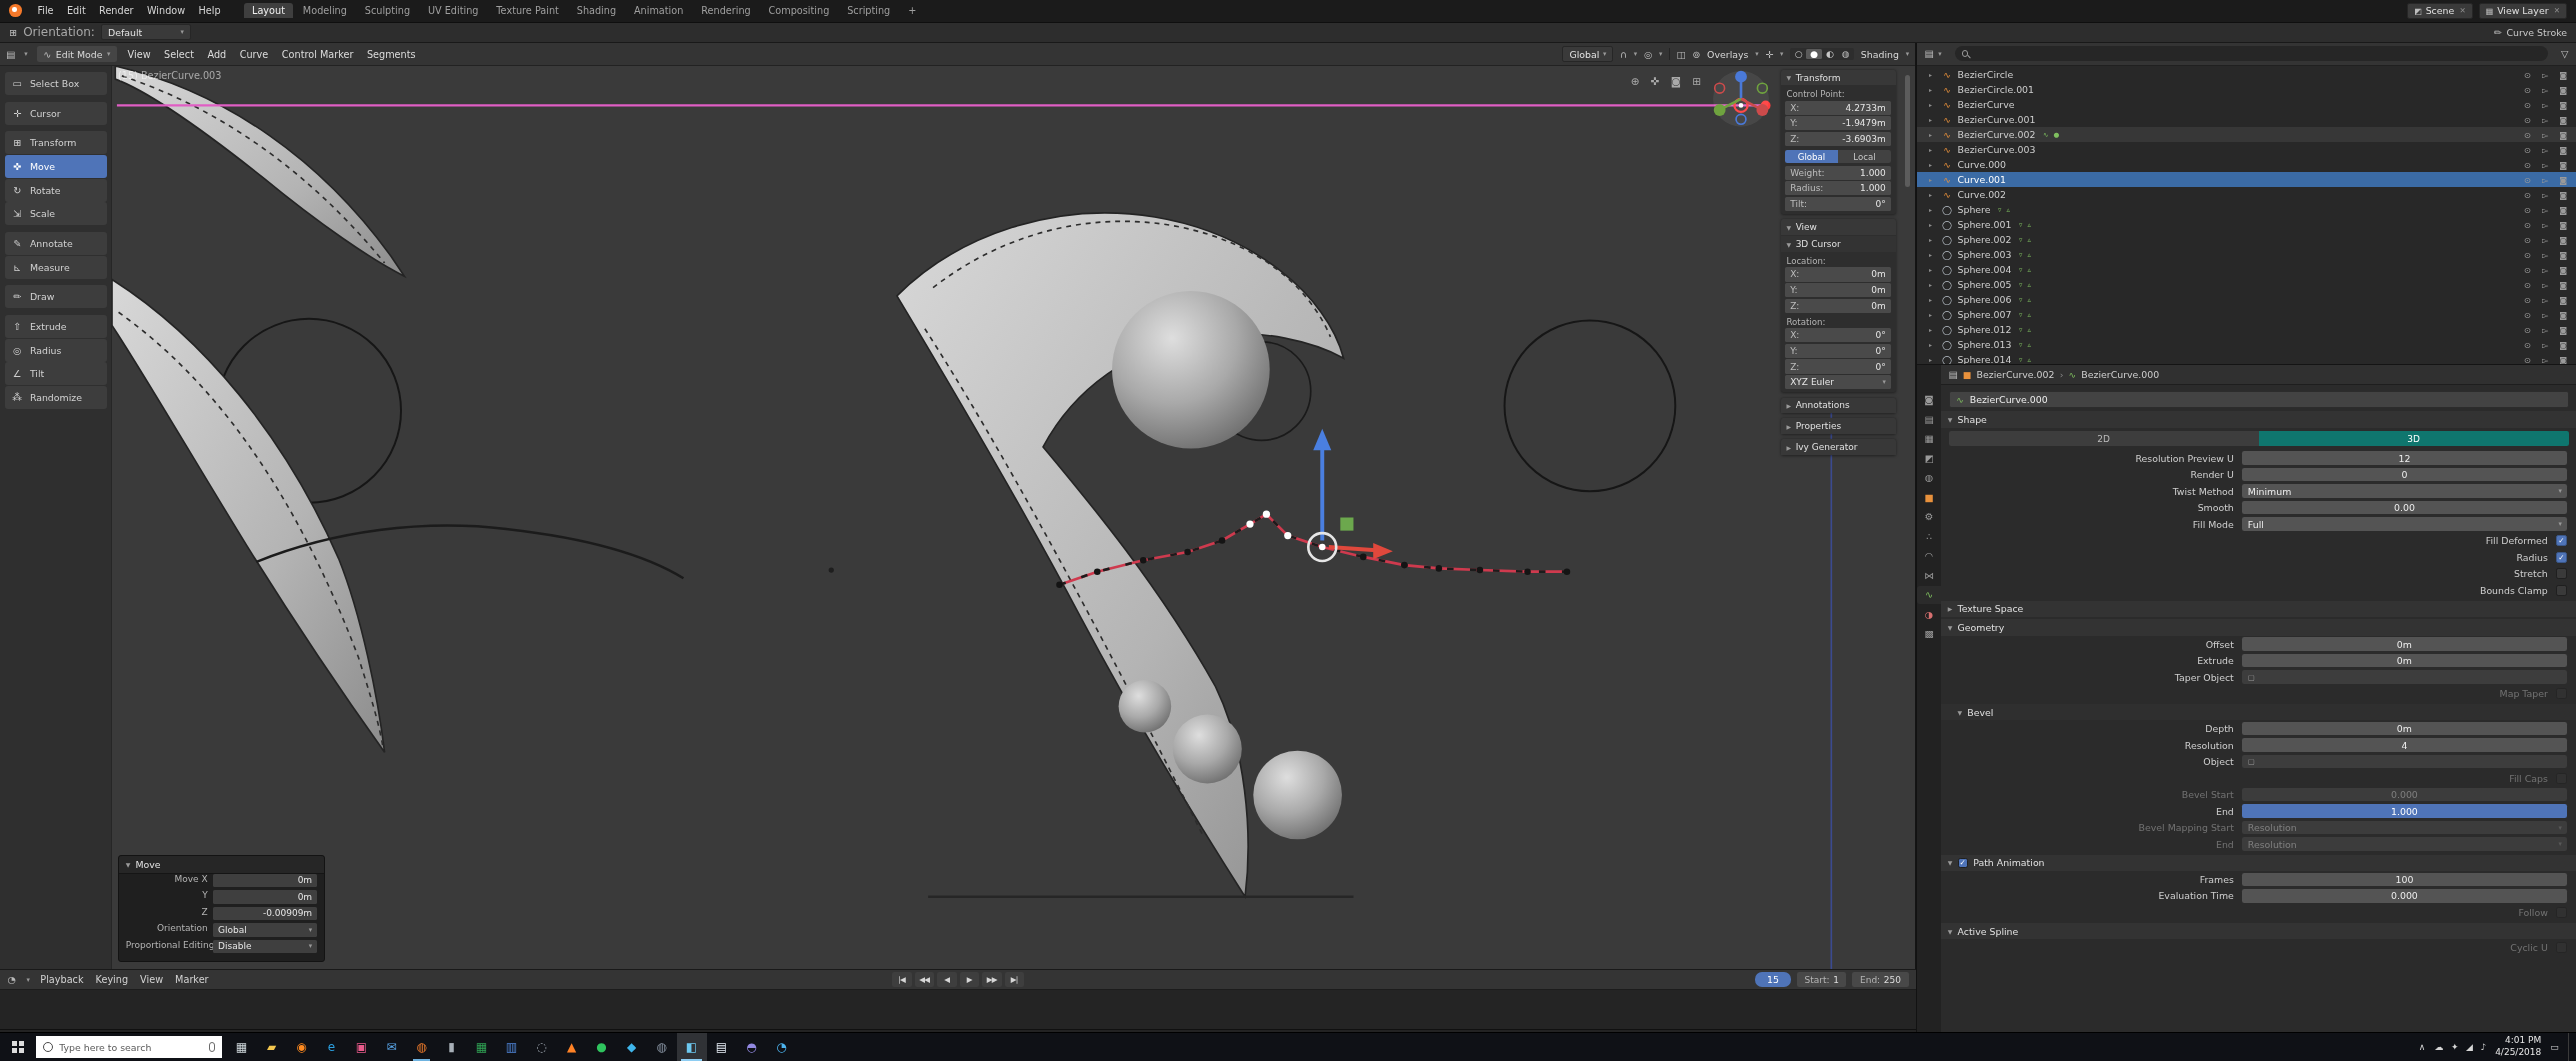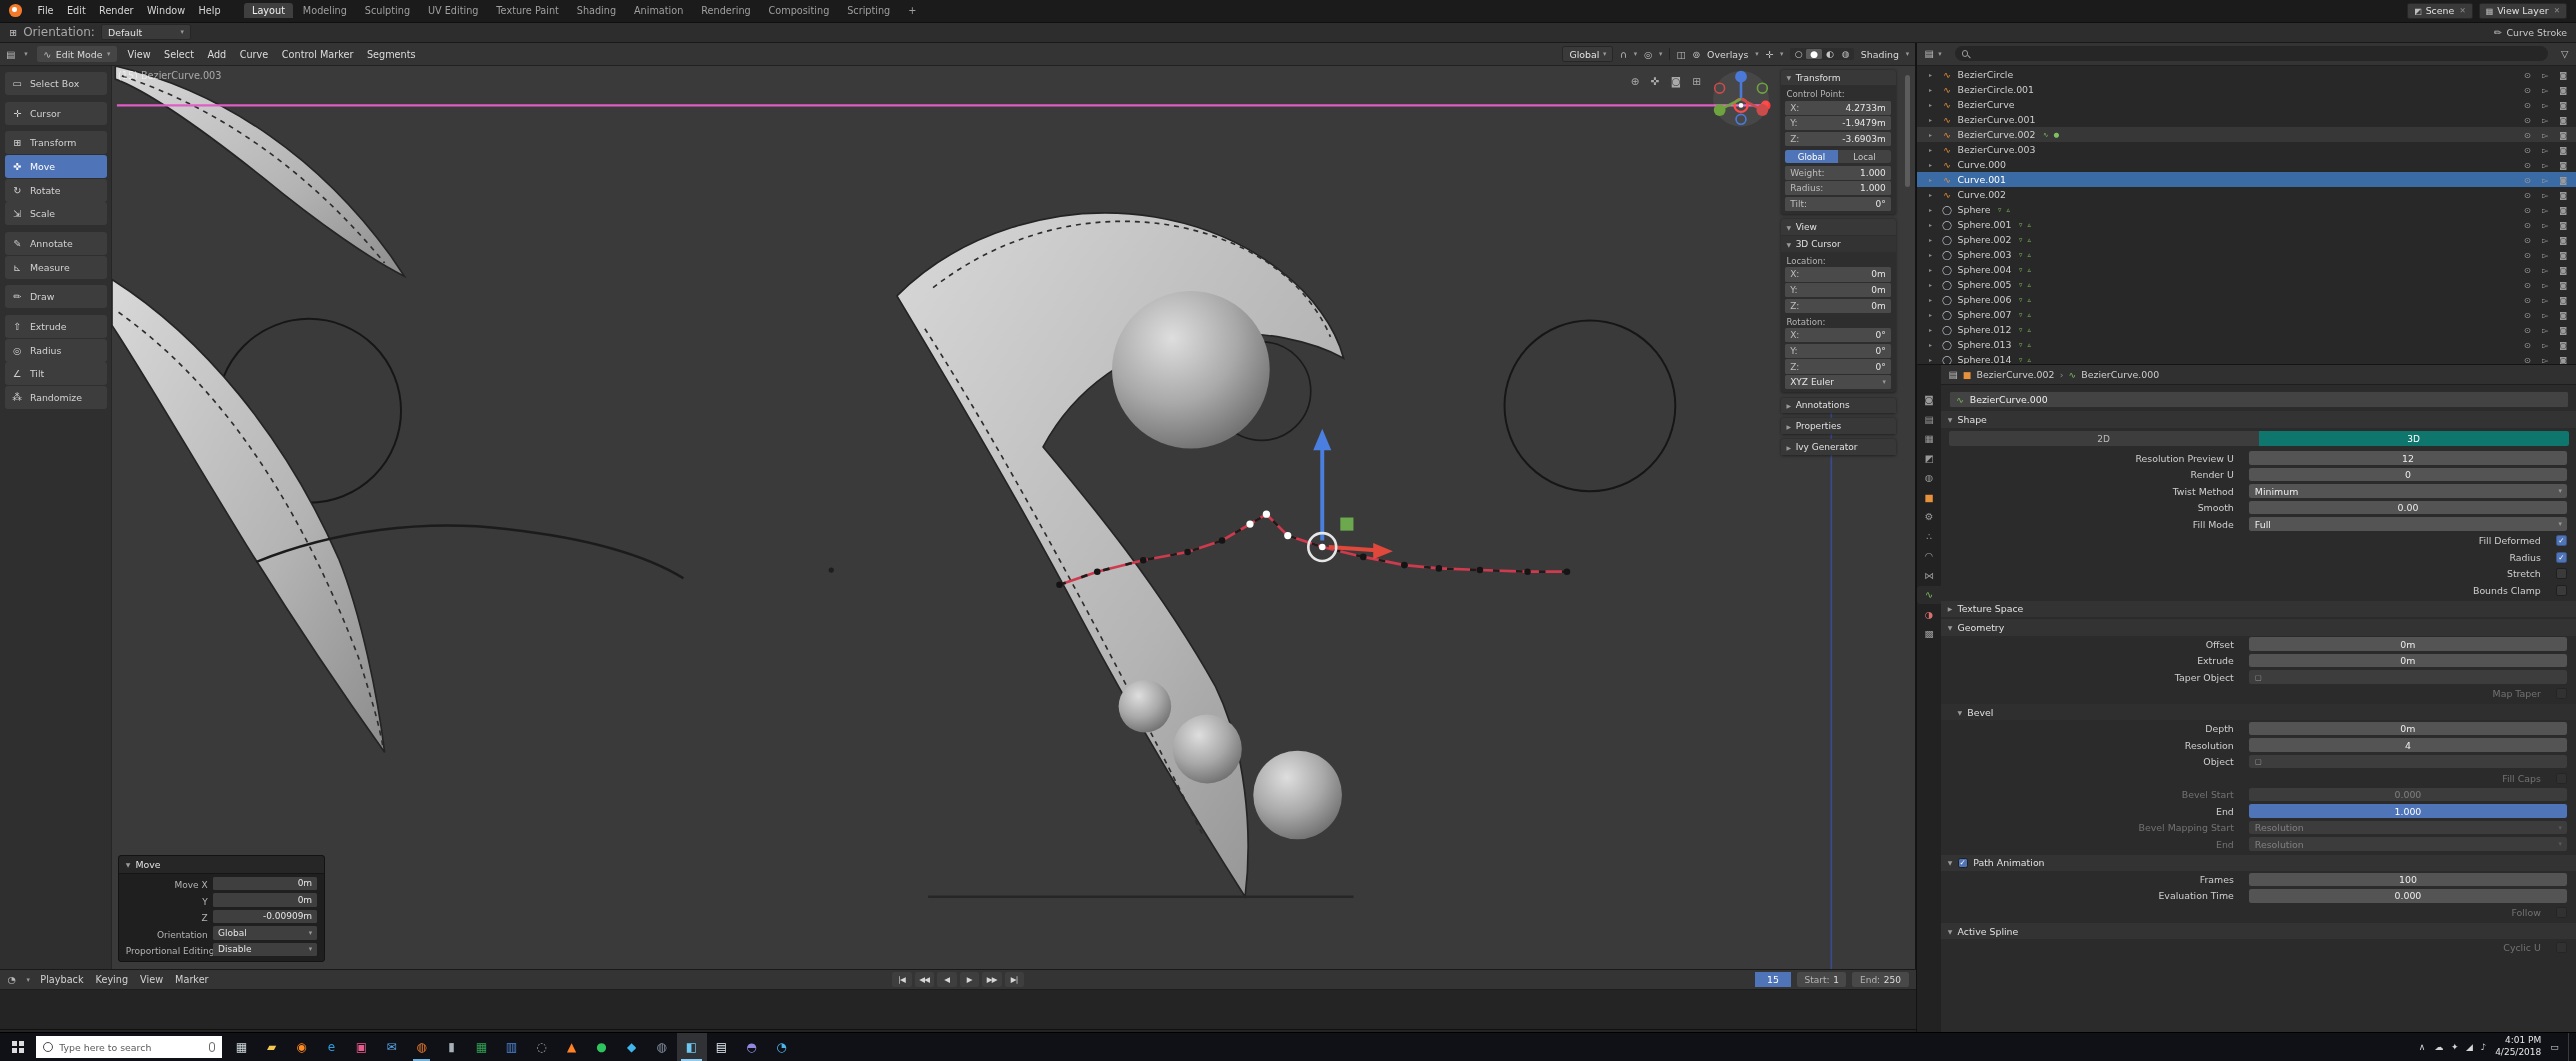--- a/index.html
+++ b/index.html
@@ -74,37 +74,37 @@
   .seg2{display:flex;margin:3.7px 4.5px 2.2px;height:13.5px;border-radius:2.2px;overflow:hidden}
   .segbtn{flex:1;border:none;background:#424242;color:#c9c9c9;font-size:8.6px;font-family:inherit}
   .segbtn.on{background:#4f74b8;color:#fff}
   .nscroll{position:absolute;right:5.2px;top:9px;width:5.2px;height:112px;background:#5c5c5c;border-radius:3px;z-index:5}
 
   
   #opanel{position:absolute;left:6px;bottom:7.5px;width:207px;background:rgba(30,30,30,.95);
     border:0.7px solid #131313;border-radius:3px;z-index:4;padding-bottom:4.5px}
   .ophead{height:18px;background:#262626;display:flex;align-items:center;gap:5.2px;padding:0 6.7px;
     color:#e2e2e2;font-size:9.4px;border-radius:3px 3px 0 0;border-bottom:0.7px solid #151515}
-  .oprow{display:flex;align-items:flex-end;height:16.5px;padding:0 6.7px;gap:5.2px;font-size:9px}
+  .oprow{display:flex;align-items:flex-start;height:16.5px;padding:0 6.7px;gap:5.2px;font-size:9px}
   .oprow .ol{width:82px;text-align:right;color:#b4b4b4;white-space:nowrap}
   .ofield{flex:1;height:13.5px;background:#3f3f3f;border-radius:1.5px;display:flex;align-items:center;
     justify-content:flex-end;padding:0 5.2px;color:#e6e6e6}
   .ofield.dd{justify-content:space-between}
 
   
   #timeline{height:63px;background:#232323}
   .tlhead{height:21px;background:#343434;display:flex;align-items:center;padding:0 7.5px;
     border-top:0.7px solid #191919;border-bottom:0.7px solid #1c1c1c;position:relative}
   .tl-left{display:flex;align-items:center;gap:10.5px}
   .tlmenu{font-size:9.7px;color:#d2d2d2}
   .tl-center{position:absolute;left:50%;transform:translateX(-50%);display:flex;align-items:center;gap:3px}
   .tbtn{border:none;background:#3e3e3e;color:#d6d6d6;font-size:7.5px;height:14.2px;min-width:19.5px;
     border-radius:2.2px;font-family:inherit;letter-spacing:-0.7px}
   .tl-right{margin-left:auto;display:flex;align-items:center;gap:6px}
-  .pillblue{background:#4f74b8;color:#fff;border-radius:0;height:15px;display:flex;align-items:center;
+  .pillblue{background:#4f74b8;color:#fff;border-radius:7px;height:15px;display:flex;align-items:center;
     padding:0 12px;font-size:9.4px}
   .pillgray{background:#484848;color:#ddd;border-radius:2.2px;height:15px;display:flex;align-items:center;
     gap:3.7px;padding:0 7.5px;font-size:9px}
   .pillgray .pl{color:#b5b5b5}
   .tltracks{height:40px;background:#242424;border-bottom:0.7px solid #101010}
 
   
   #right-stack{position:absolute;left:1916px;top:43px;width:660px;height:989px;background:#282828;
     border-left:0.7px solid #121212;display:flex;flex-direction:column}
   #outliner{height:322px;display:flex;flex-direction:column;border-bottom:1.5px solid #141414}
@@ -138,21 +138,21 @@
   .bc-icon.dta{color:#7fbf5f}
   .bc-sep{color:#8a8a8a}
   .datablock{margin:6px 7.5px 3px;height:17px;background:#434343;border-radius:2.2px;display:flex;
     align-items:center;gap:6px;padding:0 6.7px;color:#eee;font-size:9.4px;border:0.7px solid #2c2c2c}
   .phead{height:16.5px;display:flex;align-items:center;gap:5.2px;padding:0 6.7px;background:#333;
     color:#e0e0e0;font-size:9.4px;margin-top:2.2px}
   .phead.sub{padding-left:16.5px;background:#2f2f2f}
   .seg3{display:flex;margin:3.7px 7.5px;height:15px;border-radius:2.2px;overflow:hidden}
   .seg3 button{flex:1;border:none;background:#3d3d3d;color:#bbb;font-size:9px;font-family:inherit}
   .seg3 button.on{background:#0f766e;color:#fff}
-  .prow{display:flex;align-items:center;height:16.5px;padding:0 9px;gap:15px;font-size:9.4px}
+  .prow{display:flex;align-items:center;height:16.5px;padding:0 9px;gap:8px;font-size:9.4px}
   .prow .plabel{width:46%;text-align:right;color:#cfcfcf;white-space:nowrap;overflow:hidden}
   .prow .pctrl{flex:1;height:13.5px;background:#545454;border-radius:2.2px;display:flex;align-items:center;
     justify-content:center;color:#ededed;position:relative;padding:0 6px}
   .prow .caret{display:none}
   .prow.dropdown .pctrl{justify-content:flex-start}
   .prow.dropdown .caret{display:inline;position:absolute;right:5.2px}
   .prow.slider .pctrl{background:#4f74b8;color:#fff}
   .prow.objfield .pctrl{background:#3d3d3d;justify-content:flex-start}
   .prow.objfield .pctrl::before{content:"▢";font-size:7.5px;color:#9a9a9a;margin-right:4.5px}
   .prow.check .plabel{flex:1;width:auto}

